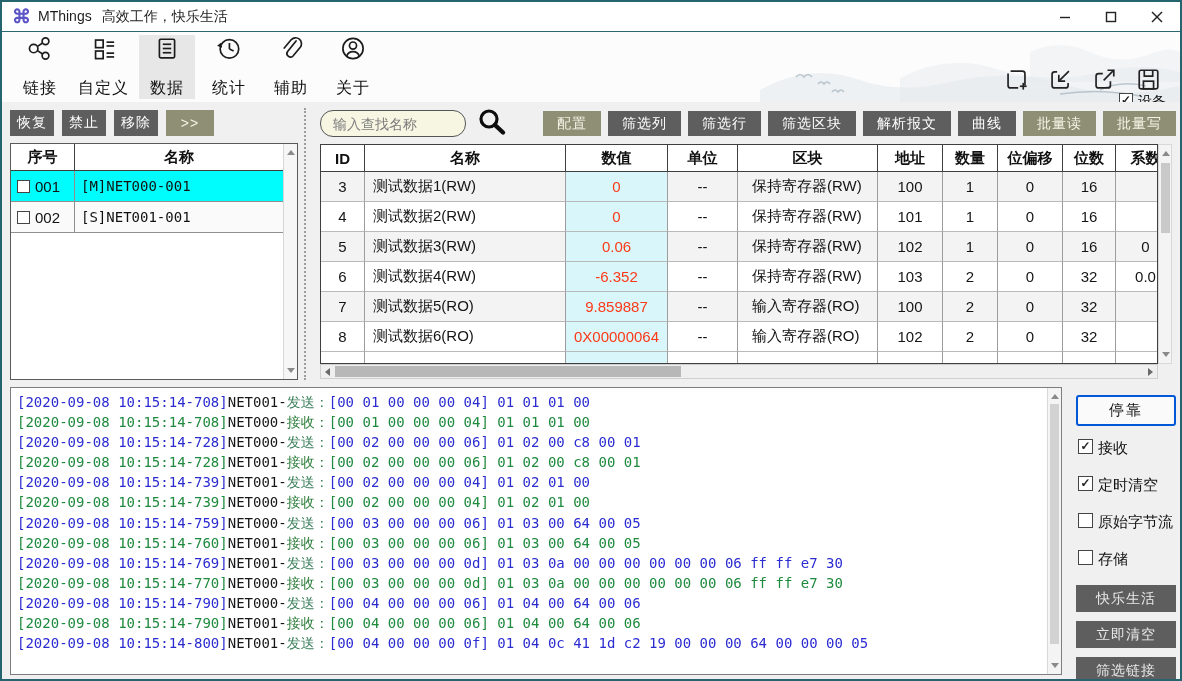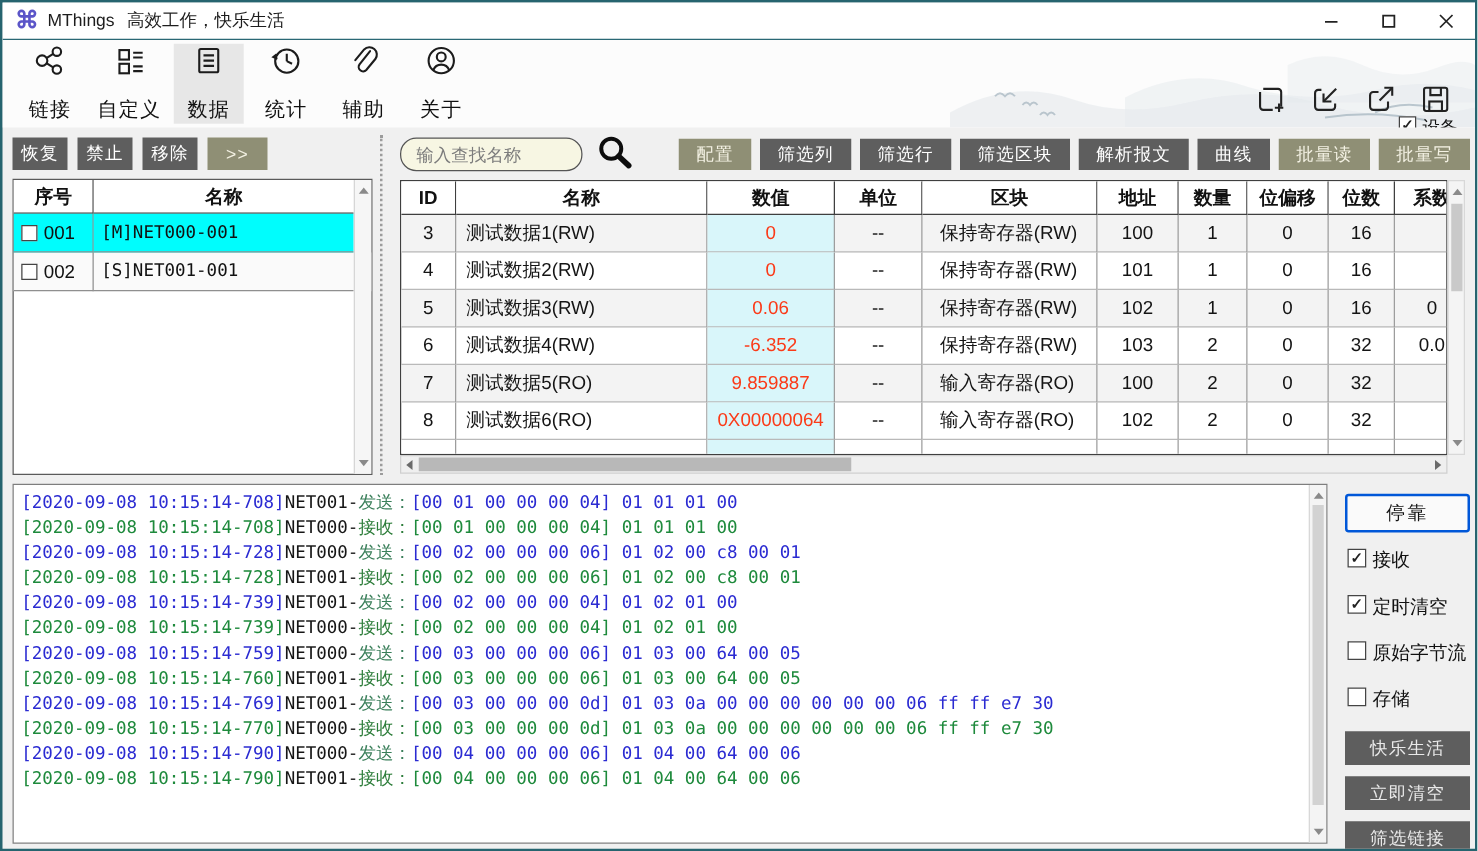--- a/index.html
+++ b/index.html
@@ -450,20 +450,21 @@
         <div class="logline recv"><span class="t">[2020-09-08 10:15:14-760]</span><span class="n">NET001-</span><span class="d">接收：</span><span class="h">[00 03 00 00 00 06] 01 03 00 64 00 05</span></div>
 
         <div class="logline send"><span class="t">[2020-09-08 10:15:14-769]</span><span class="n">NET001-</span><span class="d">发送：</span><span class="h">[00 03 00 00 00 0d] 01 03 0a 00 00 00 00 00 00 06 ff ff e7 30</span></div>
 
         <div class="logline recv"><span class="t">[2020-09-08 10:15:14-770]</span><span class="n">NET000-</span><span class="d">接收：</span><span class="h">[00 03 00 00 00 0d] 01 03 0a 00 00 00 00 00 00 06 ff ff e7 30</span></div>
 
         <div class="logline send"><span class="t">[2020-09-08 10:15:14-790]</span><span class="n">NET000-</span><span class="d">发送：</span><span class="h">[00 04 00 00 00 06] 01 04 00 64 00 06</span></div>
 
         <div class="logline recv"><span class="t">[2020-09-08 10:15:14-790]</span><span class="n">NET001-</span><span class="d">接收：</span><span class="h">[00 04 00 00 00 06] 01 04 00 64 00 06</span></div>
 
+        <div class="logline send"><span class="t">[2020-09-08 10:15:14-800]</span><span class="n">NET001-</span><span class="d">发送：</span><span class="h">[00 04 00 00 00 0f] 01 04 0c 41 1d c2 19 00 00 00 64 00 00 00 05</span></div>
 
       </div>
     <div class="logscroll">
       <span class="arr up" style="left:3px; top:6px;"></span>
       <div class="logthumb"></div>
       <span class="arr down" style="left:3px; bottom:6px;"></span>
     </div>
   </div>
 
   <div class="side">

